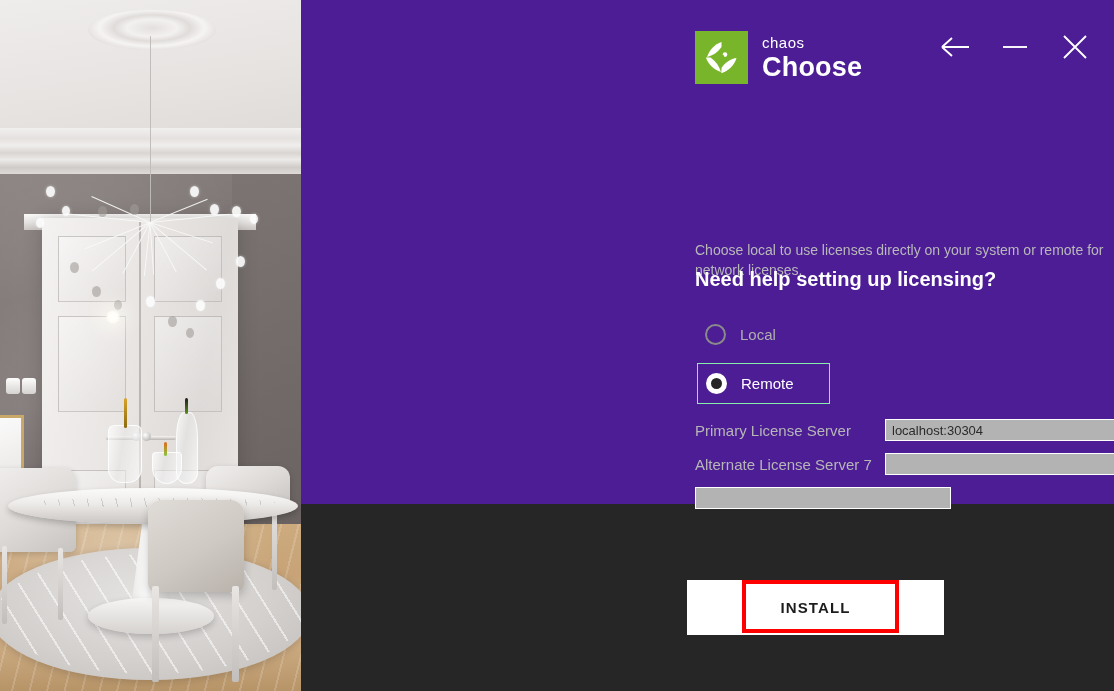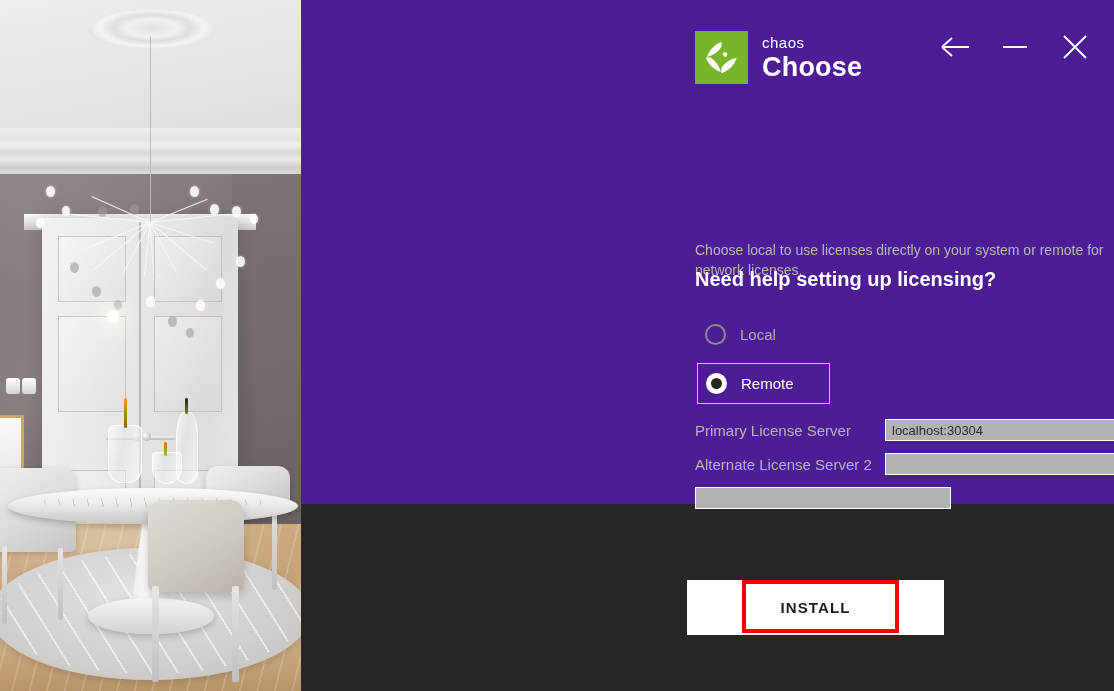--- a/index.html
+++ b/index.html
@@ -442,21 +442,21 @@
     <div class="radio-row remote">
       <span class="radio-dot on"></span>
       <span class="radio-label on">Remote</span>
     </div>
 
     <div class="field f1">
       <span class="field-label">Primary License Server</span>
       <input class="field-input" type="text" value="localhost:30304" style="">
     </div>
     <div class="field f2">
-      <span class="field-label">Alternate License Server 2</span>
+      <span class="field-label">Alternate License Server 7</span>
       <input class="field-input" type="text" value="" style="">
     </div>
     <div class="field f3">
       <input class="field-input" type="text" value="" style="">
     </div>
 
     <div class="install-wrap">
       <span class="install-text">INSTALL</span>
     </div>
     <div class="install-hl"></div>

